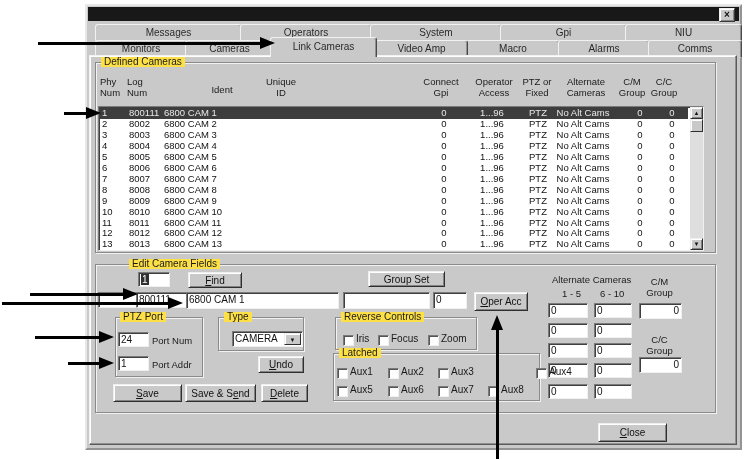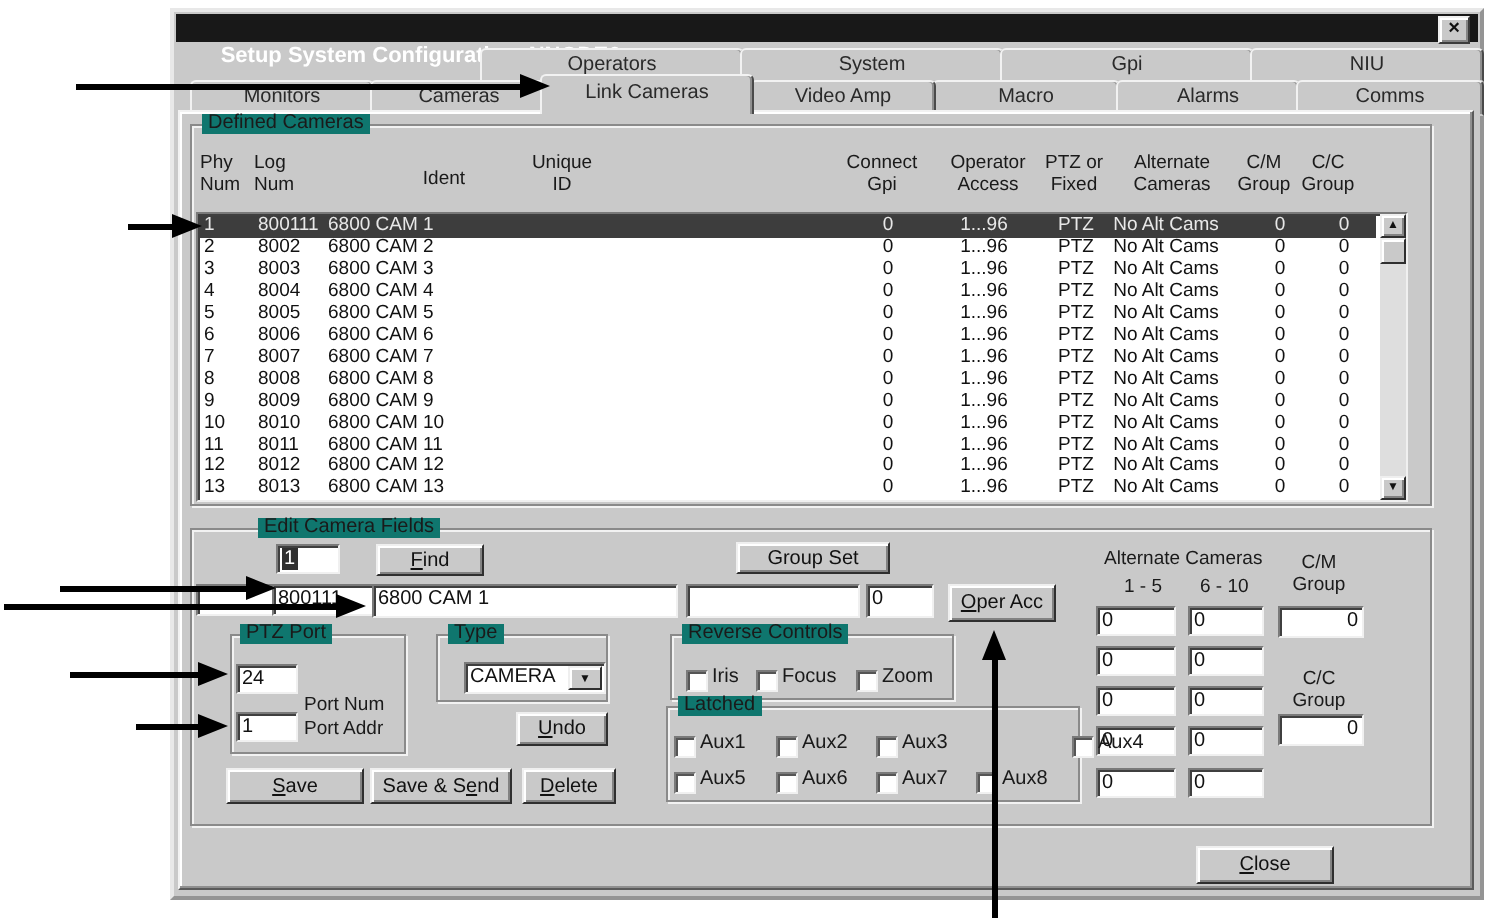--- a/index.html
+++ b/index.html
@@ -15,21 +15,21 @@
         text-align:center;font-weight:bold;font-size:10px;line-height:11px;color:#111;}
   
   .tab{background:#c9c9c9;border:1px solid;border-color:#f2f2f2 #4a4a4a #c9c9c9 #f2f2f2;
        border-radius:3px 3px 0 0;text-align:center;font-size:10px;line-height:15px;color:#2a2a2a;
        box-shadow:inset -1px 0 0 #8f8f8f;}
   .tab.sel{z-index:5;line-height:18px;border-bottom:none;}
   .panel{background:#c9c9c9;border:1px solid;border-color:#f2f2f2 #5a5a5a #5a5a5a #f2f2f2;
          box-shadow:inset -1px -1px 0 #8f8f8f, inset 1px 1px 0 #fff;}
   
   .group{border:1px solid #8a8a8a;box-shadow:1px 1px 0 #f2f2f2, inset 1px 1px 0 #f2f2f2;}
-  .glabel{background:#0f766e;padding:0 3px;line-height:10px;color:#1a1a1a;}
+  .glabel{background:#fde047;padding:0 3px;line-height:10px;color:#1a1a1a;}
   
   .field{background:#fff;border:1px solid;border-color:#7a7a7a #f0f0f0 #f0f0f0 #7a7a7a;
          box-shadow:inset 1px 1px 0 #3f3f3f;padding:1px 2px;line-height:11px;color:#111;overflow:hidden;}
   .btn{background:#c9c9c9;border:1px solid;border-color:#efefef #2f2f2f #2f2f2f #efefef;
        box-shadow:inset 1px 1px 0 #fff, inset -1px -1px 0 #828282;
        text-align:center;color:#111;font-size:10px;display:flex;align-items:center;justify-content:center;}
   .u{text-decoration:underline;}
   .right{text-align:right;}
   .seltext{background:#303030;color:#fff;padding:0 1px;}
   
@@ -76,20 +76,21 @@
 
 <div id="screen">
 
   <div class="abs dialog" style="left:85px;top:4px;width:653px;height:442px;">
     <div class="abs titlebar" style="left:1px;top:1px;width:647px;height:14px;">
       <span>Setup System Configuration  NNODE6</span>
     </div>
     <div class="abs xbtn" style="left:632px;top:2px;width:14px;height:12px;">×</div>
   </div>
 
+  <div class="abs tab" style="left:95px;top:24px;width:145px;height:15px;">Messages</div>
   <div class="abs tab" style="left:240px;top:24px;width:130px;height:15px;">Operators</div>
   <div class="abs tab" style="left:370px;top:24px;width:130px;height:15px;">System</div>
   <div class="abs tab" style="left:500px;top:24px;width:125px;height:15px;">Gpi</div>
   <div class="abs tab" style="left:625px;top:24px;width:115px;height:15px;">NIU</div>
 
   <div class="abs tab" style="left:95px;top:40px;width:90px;height:16px;">Monitors</div>
   <div class="abs tab" style="left:185px;top:40px;width:87px;height:16px;">Cameras</div>
   <div class="abs tab sel" style="left:270px;top:37px;width:105px;height:19px;">Link Cameras</div>
   <div class="abs tab" style="left:466px;top:40px;width:92px;height:16px;">Macro</div>
   <div class="abs tab" style="left:375px;top:40px;width:91px;height:16px;">Video Amp</div>
@@ -293,21 +294,21 @@
   <div class="abs field" style="left:343px;top:292px;width:81px;height:13px;z-index:3;"></div>
   <div class="abs field" style="left:433px;top:292px;width:28px;height:13px;z-index:3;">0</div>
   <div class="abs btn" style="left:474px;top:292px;width:52px;height:17px;z-index:3;">
       <span class="u">O</span>
       <span>per Acc</span>
     </div>
 
   <div class="abs group" style="left:115px;top:317px;width:86px;height:58px;z-index:3;"></div>
   <div class="abs glabel" style="left:120px;top:312px;z-index:4;">PTZ Port</div>
   <div class="abs field" style="left:118px;top:332px;width:25px;height:11px;z-index:4;">24</div>
-  <div class="abs small-cap" style="left:152px;top:335px;z-index:4;margin-top:12px;">Port Num</div>
+  <div class="abs small-cap" style="left:152px;top:335px;z-index:4;">Port Num</div>
   <div class="abs field" style="left:118px;top:356px;width:25px;height:11px;z-index:4;">1</div>
   <div class="abs small-cap" style="left:152px;top:359px;z-index:4;">Port Addr</div>
 
   <div class="abs group" style="left:218px;top:317px;width:84px;height:32px;z-index:3;"></div>
   <div class="abs glabel" style="left:224px;top:312px;z-index:4;">Type</div>
   <div class="abs field" style="left:232px;top:331px;width:65px;height:12px;z-index:4;">
     <span>CAMERA</span>
     <div class="combo-btn">▼</div>
   </div>
 

